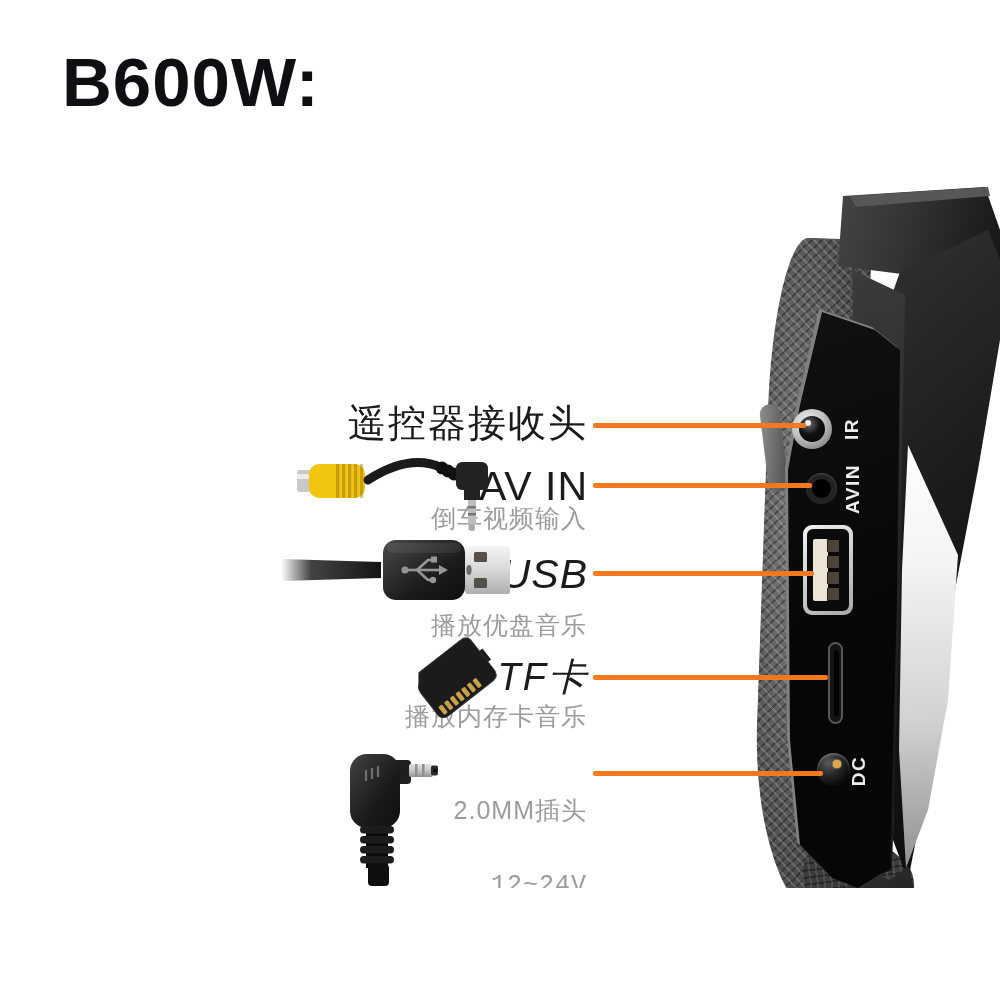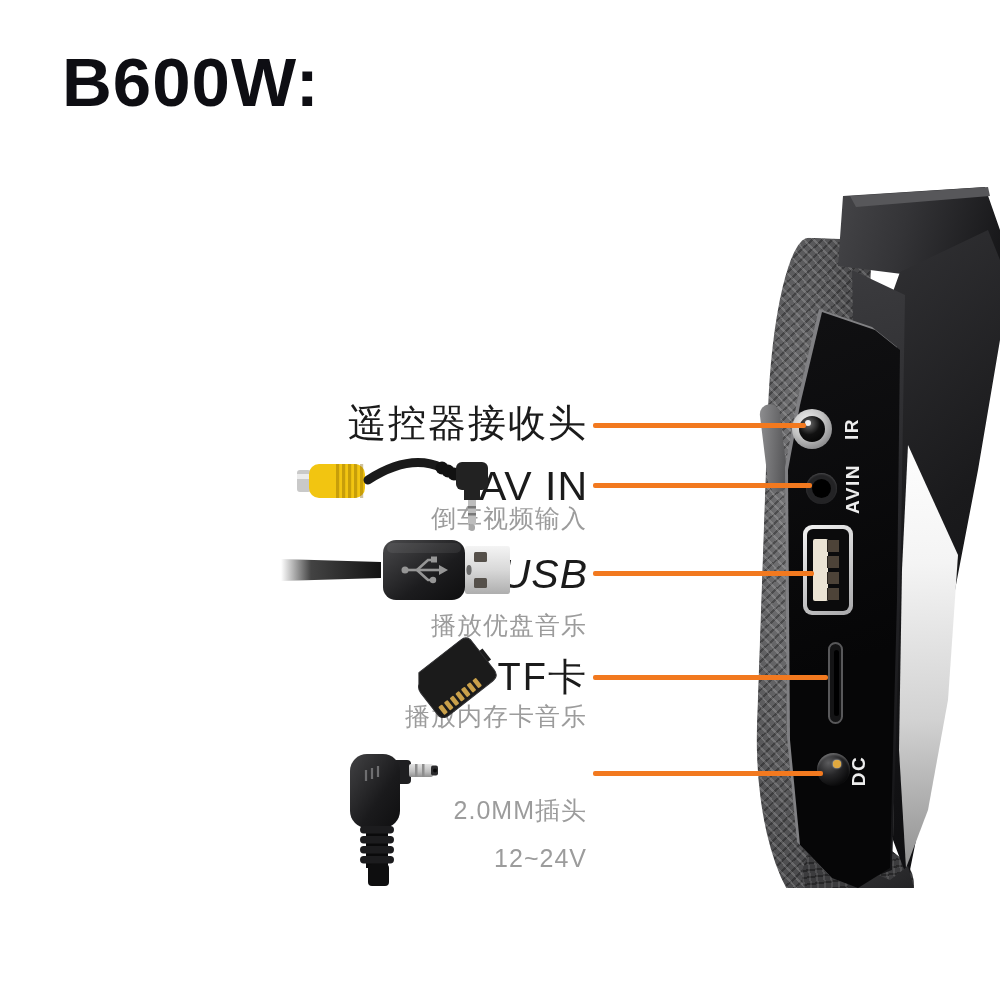--- a/index.html
+++ b/index.html
@@ -8,22 +8,22 @@
   .abs{position:absolute;}
 
   
   .title{left:62px;top:48px;font-size:69px;font-weight:800;letter-spacing:1px;color:#0e0e13;line-height:1;}
 
   
   .lbl{right:412px;color:#1b1b1b;white-space:nowrap;line-height:1;text-align:right;}
   .lbl.cjk{letter-spacing:2px;font-size:38px;}
   .lbl.lat{font-size:41px;letter-spacing:1px;}
   .sub{right:413px;color:#9c9c9c;font-size:25px;letter-spacing:1px;white-space:nowrap;line-height:1;text-align:right;}
-  .lbl1{top:404px;} .lbl2{top:466px;} .lbl3{top:554px;font-style:italic;} .lbl4{top:658px;} .lbl5{top:754px;}
-  .sub1{top:506px;} .sub2{top:613px;} .sub3{top:704px;} .sub4{top:798px;} .sub5{top:846px;}
+  .lbl1{top:404px;} .lbl2{top:466px;} .lbl3{top:554px;font-style:italic;} .lbl4{top:658px;font-style:italic;} .lbl5{top:754px;}
+  .sub1{top:506px;} .sub2{top:613px;} .sub3{top:704px;} .sub4{top:798px;} .sub5{top:873px;font-family:Liberation Mono, monospace;}
 
   
   .line{height:5px;background:#f2791f;border-radius:2px;z-index:40;}
   .line1{left:593px;top:423px;width:213px;}
   .line2{left:593px;top:483px;width:219px;}
   .line3{left:593px;top:571px;width:221px;}
   .line4{left:593px;top:675px;width:235px;}
   .line5{left:593px;top:771px;width:230px;}
 
   

